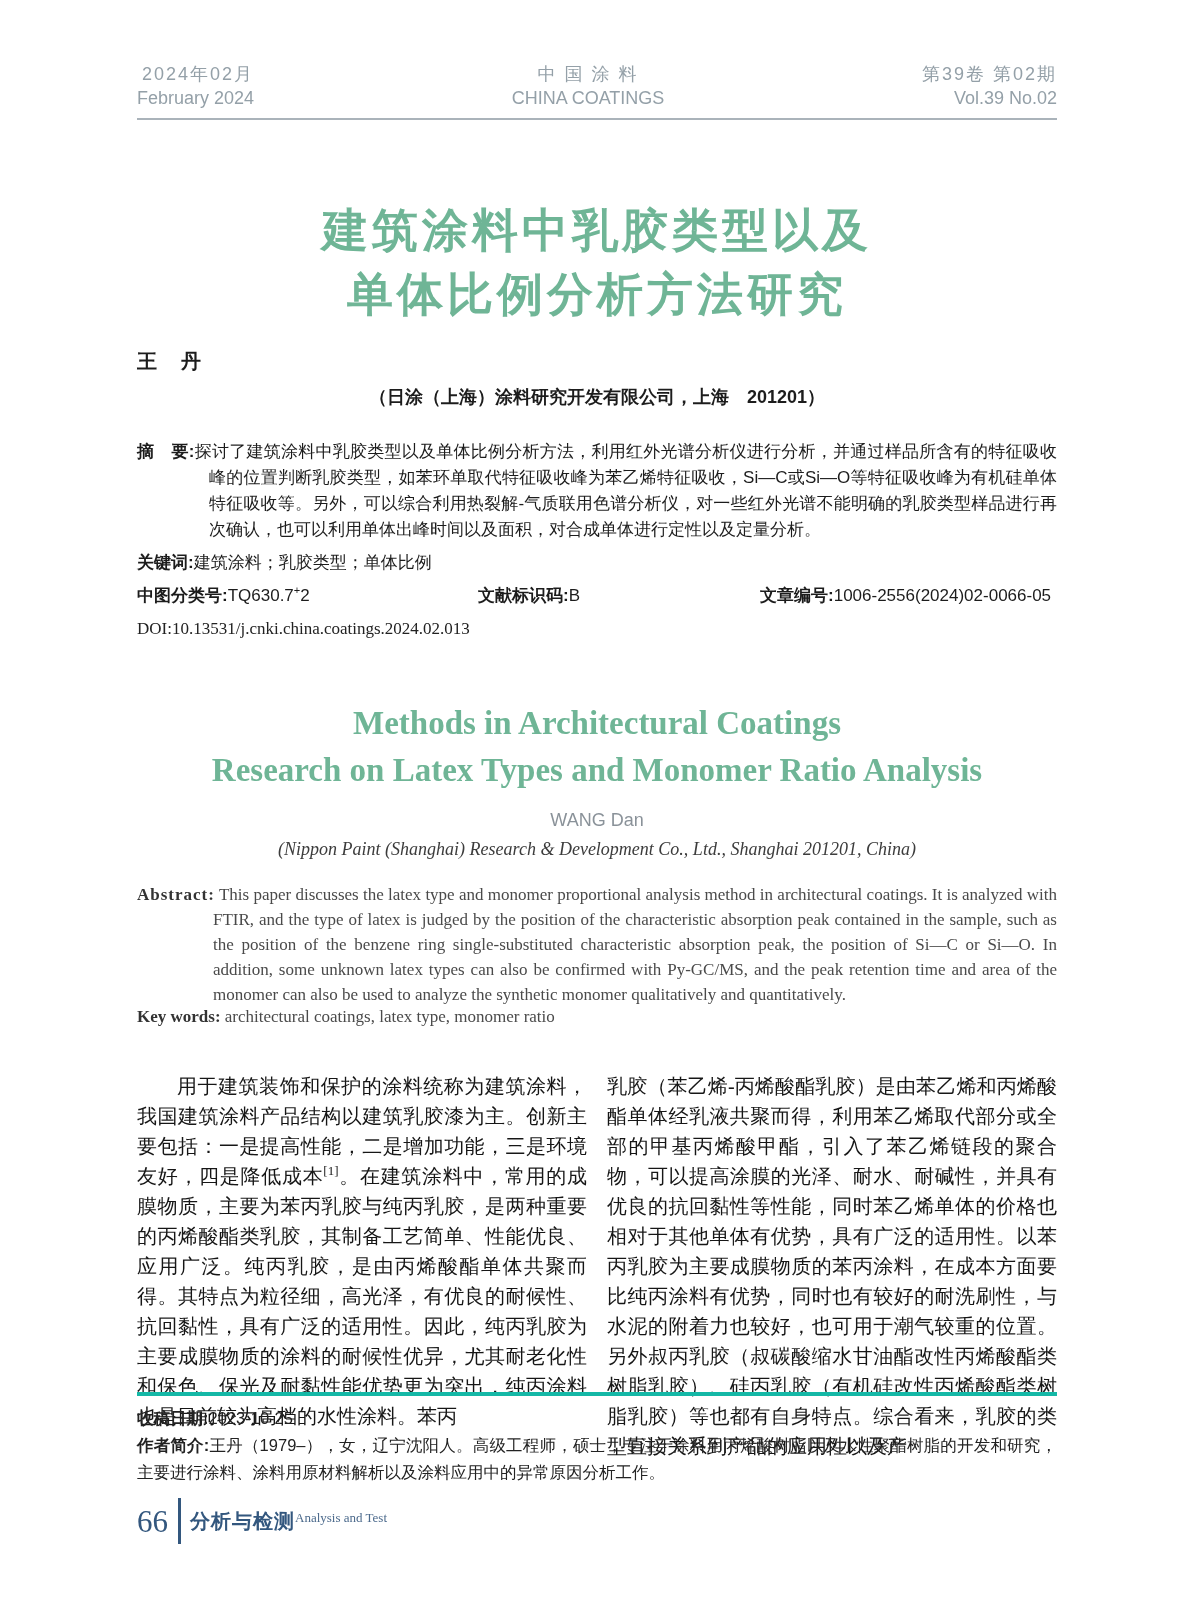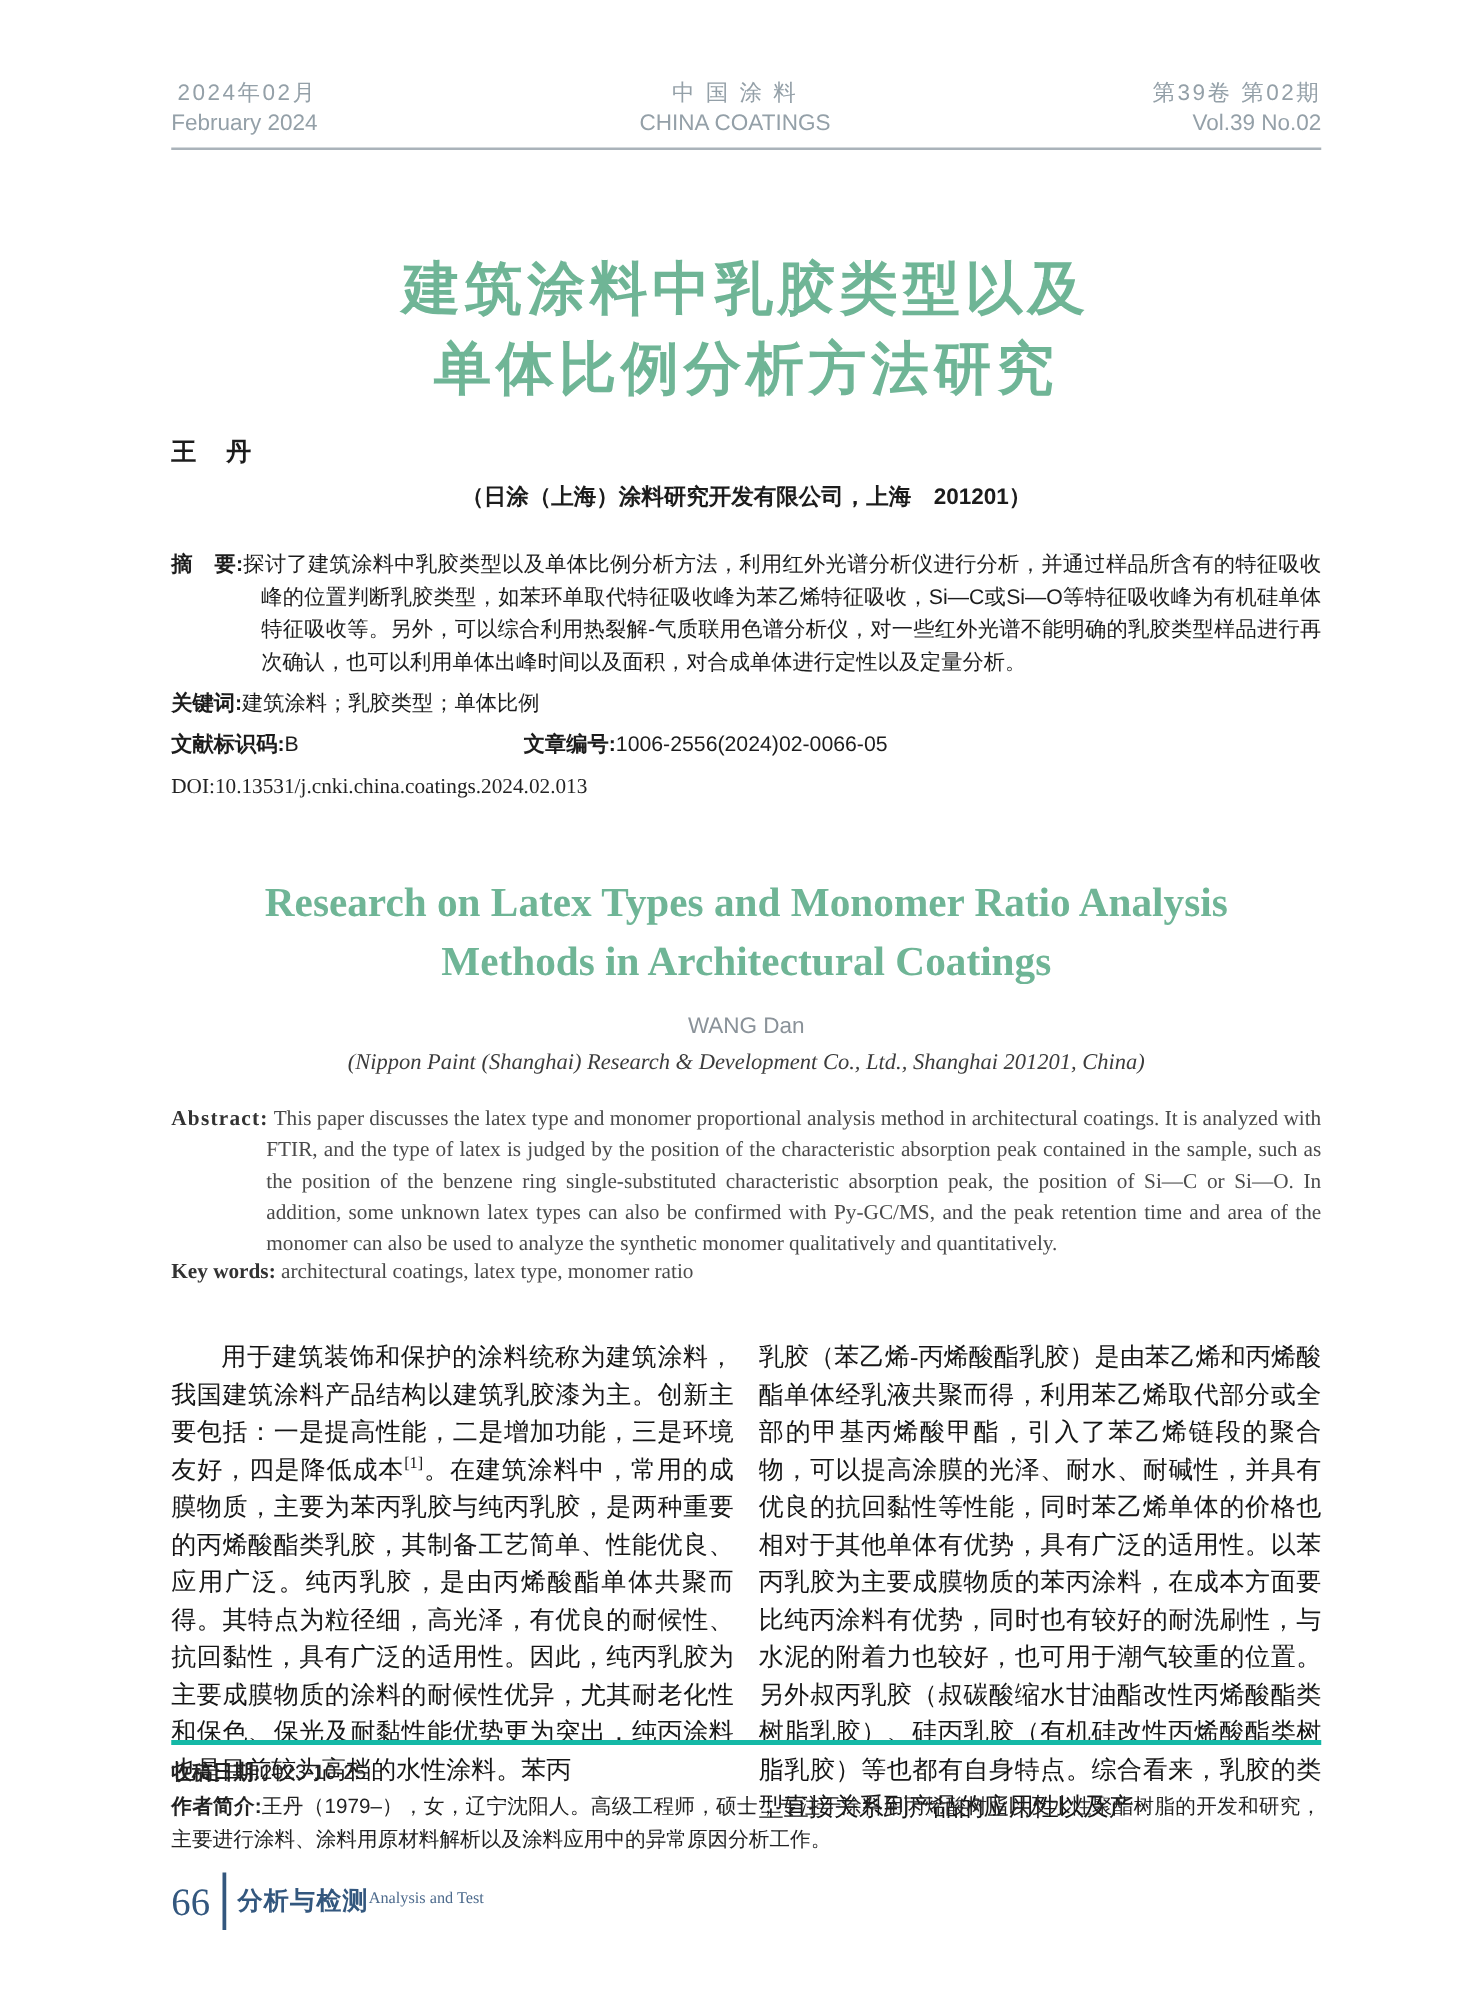--- a/index.html
+++ b/index.html
@@ -227,29 +227,30 @@
   </h1>
 
   <div class="author-zh">王　丹</div>
   <div class="affiliation-zh">（日涂（上海）涂料研究开发有限公司，上海　201201）</div>
 
   <p class="abstract-zh"><span class="label">摘　要:</span><span>探讨了建筑涂料中乳胶类型以及单体比例分析方法，利用红外光谱分析仪进行分析，并通过样品所含有的特征吸收峰的位置判断乳胶类型，如苯环单取代特征吸收峰为苯乙烯特征吸收，Si—C或Si—O等特征吸收峰为有机硅单体特征吸收等。另外，可以综合利用热裂解-气质联用色谱分析仪，对一些红外光谱不能明确的乳胶类型样品进行再次确认，也可以利用单体出峰时间以及面积，对合成单体进行定性以及定量分析。</span></p>
 
   <p class="keywords-zh"><span class="label">关键词:</span><span>建筑涂料；乳胶类型；单体比例</span></p>
 
   <div class="meta-row">
+    <span class="meta-item meta-clc"><span class="label">中图分类号:</span><span>TQ630.7</span><sup>+</sup><span>2</span></span>
     <span class="meta-item meta-code"><span class="label">文献标识码:</span><span>B</span></span>
     <span class="meta-item"><span class="label">文章编号:</span><span>1006-2556(2024)02-0066-05</span></span>
   </div>
 
   <div class="doi-line">DOI:10.13531/j.cnki.china.coatings.2024.02.013</div>
 
   <h2 class="title-en">
+    <span style="display:block">Methods in Architectural Coatings</span>
     <span style="display:block">Research on Latex Types and Monomer Ratio Analysis</span>
-    <span style="display:block">Methods in Architectural Coatings</span>
   </h2>
 
   <div class="author-en">WANG Dan</div>
   <div class="affiliation-en">(Nippon Paint (Shanghai) Research &amp; Development Co., Ltd., Shanghai 201201, China)</div>
 
   <p class="abstract-en"><span class="label">Abstract:</span> <span>This paper discusses the latex type and monomer proportional analysis method in architectural coatings. It is analyzed with FTIR, and the type of latex is judged by the position of the characteristic absorption peak contained in the sample, such as the position of the benzene ring single-substituted characteristic absorption peak, the position of Si—C or Si—O. In addition, some unknown latex types can also be confirmed with Py-GC/MS, and the peak retention time and area of the monomer can also be used to analyze the synthetic monomer qualitatively and quantitatively.</span></p>
 
   <p class="keywords-en"><span class="label">Key words:</span> <span>architectural coatings, latex type, monomer ratio</span></p>
 
   <div class="columns">

